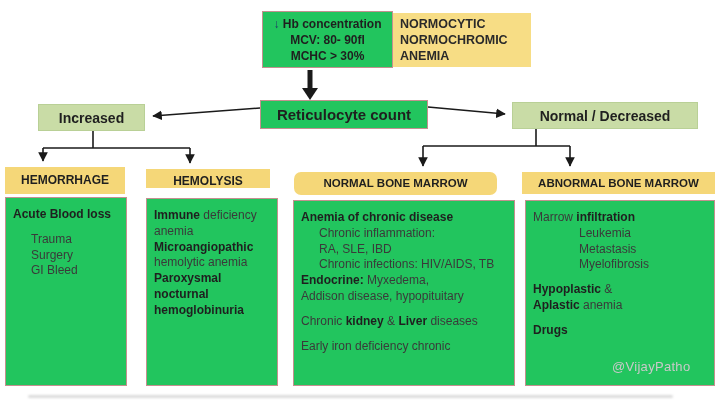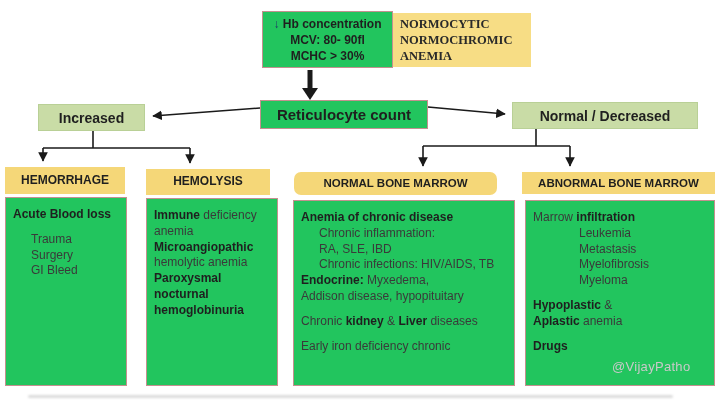--- a/index.html
+++ b/index.html
@@ -26,33 +26,33 @@
   .abs{position:absolute;box-sizing:border-box;}
   .pinkbox{background:#22c55e;border:1.6px solid var(--border_pink);}
   .greenbox{background:var(--green);border:1px solid #b9d096;font-weight:bold;
             text-align:center;color:var(--text_dark);}
 
   #top-criteria{left:262px;top:11px;width:131px;height:57px;text-align:center;
     font-weight:bold;font-size:12px;color:#242424;padding-top:4px;}
   #top-criteria .line{line-height:16px;}
 
   #anemia-label{left:393px;top:13px;width:138px;height:54px;background:var(--label_yellow);
-    font-weight:bold;font-size:12.5px;color:#2a2a2a;padding:3px 0 0 7px;font-family:Liberation Serif, serif;}
+    font-weight:bold;font-size:12.5px;color:#2a2a2a;padding:3px 0 0 7px;}
   #anemia-label .line{line-height:16px;}
 
   #reticulocyte{left:260px;top:100px;width:168px;height:29px;font-weight:bold;
     font-size:15px;text-align:center;line-height:27px;color:var(--text_dark);}
 
   #increased{left:38px;top:104px;width:107px;height:27px;line-height:26px;font-size:14px;}
   #normal-decreased{left:512px;top:102px;width:186px;height:27px;line-height:26px;font-size:14px;}
 
   .col-header{background:var(--yellow);font-weight:bold;text-align:center;
     color:var(--text_dark);font-size:12px;}
   #h1{left:5px;top:167px;width:120px;height:27px;line-height:27px;}
-  #h2{left:146px;top:169px;width:124px;height:26px;line-height:24px;}
+  #h2{left:146px;top:169px;width:124px;height:19px;line-height:24px;}
   #h3{left:294px;top:172px;width:203px;height:23px;line-height:23px;font-size:11.5px;border-radius:7px;}
   #h4{left:522px;top:172px;width:193px;height:22px;line-height:22px;font-size:11.5px;}
 
   .content{font-size:12px;color:var(--text_body);padding:9px 4px 0 7px;}
   #b1{left:5px;top:197px;width:122px;height:189px;}
   #b2{left:146px;top:198px;width:132px;height:188px;}
   #b3{left:293px;top:200px;width:222px;height:186px;}
   #b4{left:525px;top:200px;width:190px;height:186px;}
 
   .line{line-height:1.32;white-space:nowrap;}
@@ -139,21 +139,20 @@
       <div class="line"><span class="b">Endocrine:</span><span> Myxedema,</span></div>
       <div class="line"><span>Addison disease, hypopituitary</span></div>
       <div class="line gap"><span>Chronic </span><span class="b">kidney</span><span> &amp; </span><span class="b">Liver</span><span> diseases</span></div>
       <div class="line gap"><span>Early iron deficiency chronic</span></div>
     </div>
   <div id="b4" class="abs pinkbox content">
       <div class="line"><span>Marrow </span><span class="b">infiltration</span></div>
       <div class="line ind2"><span>Leukemia</span></div>
       <div class="line ind2"><span>Metastasis</span></div>
       <div class="line ind2"><span>Myelofibrosis</span></div>
-      <div class="line ind2"><span>Myeloma</span></div>
       <div class="line gap"><span class="b">Hypoplastic</span><span> &amp;</span></div>
       <div class="line"><span class="b">Aplastic</span><span> anemia</span></div>
       <div class="line gap"><span class="b">Drugs</span></div>
     </div>
 
   <div id="watermark" class="abs">@VijayPatho</div>
   <div id="bottom-shadow" class="abs"></div>
 </div>
 
 </body></html>

